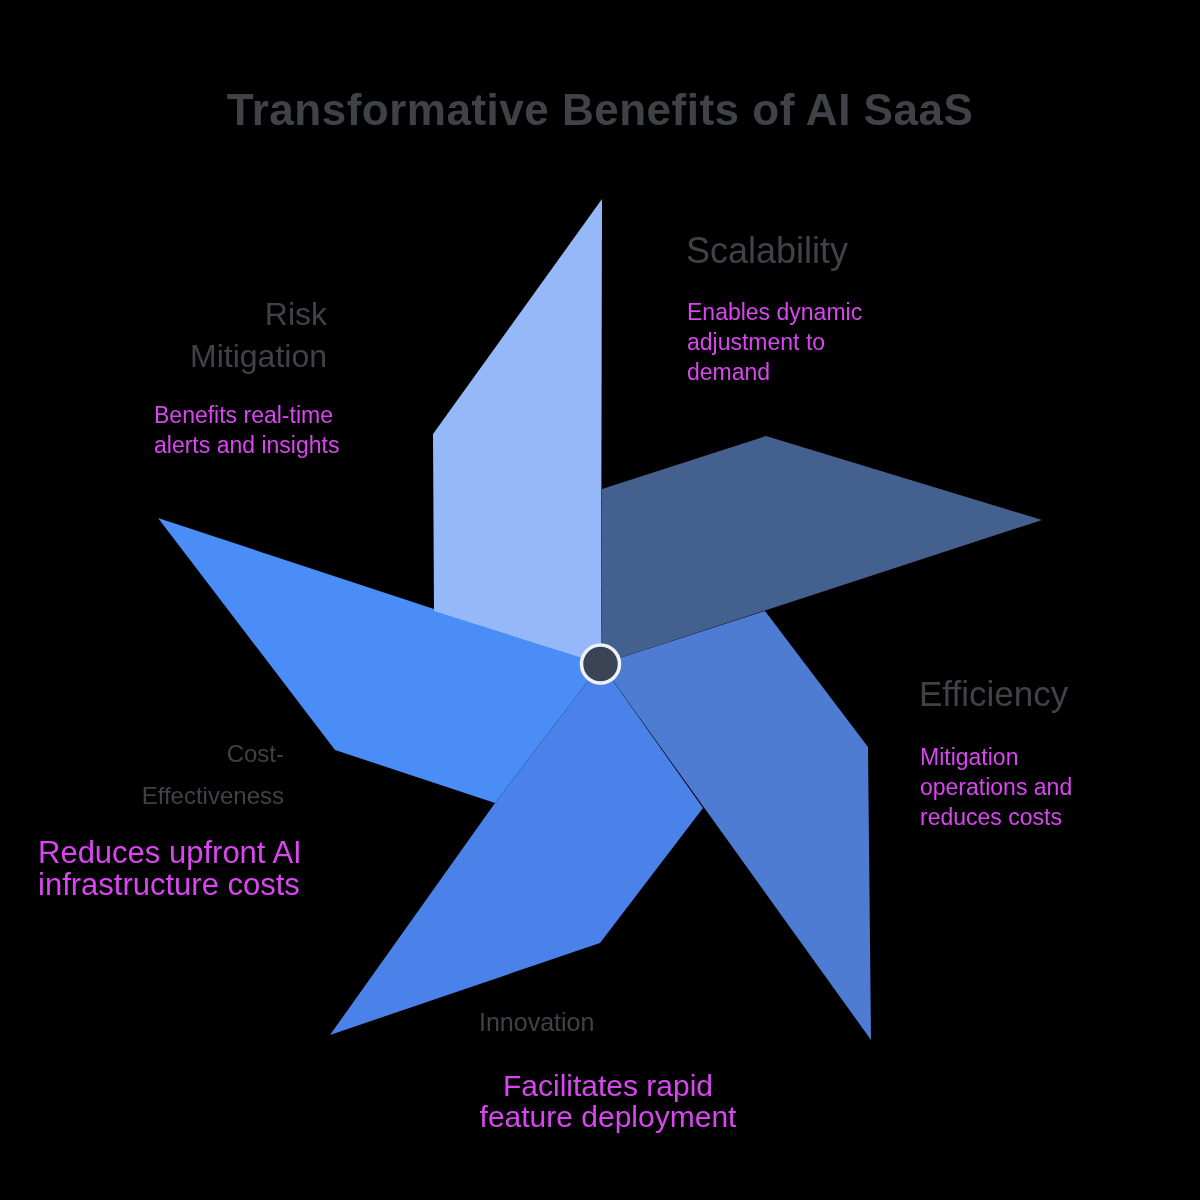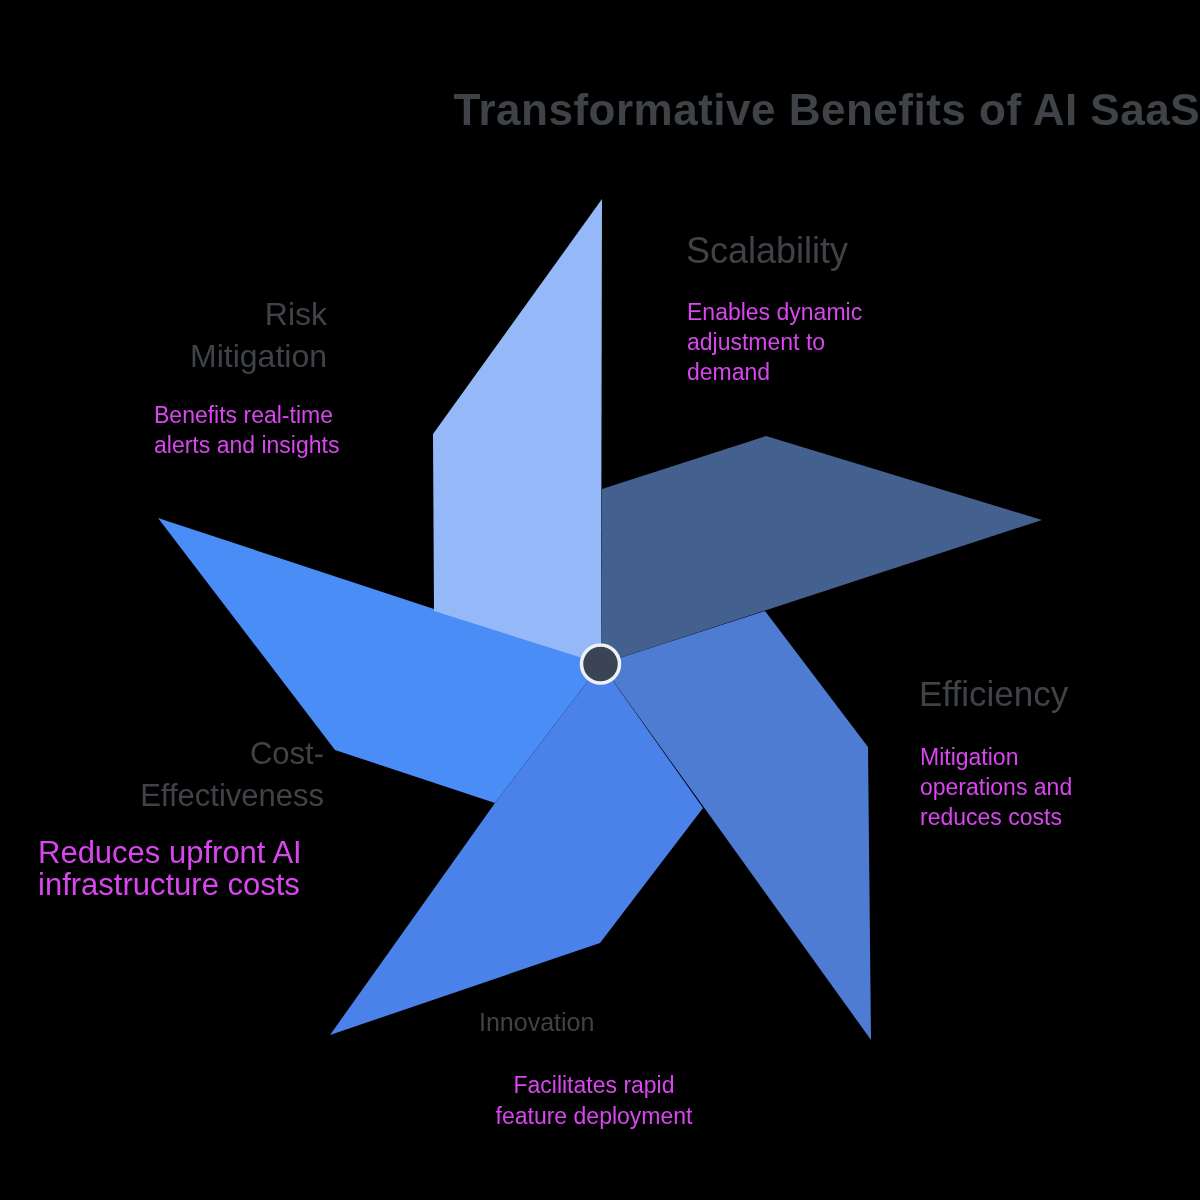--- a/index.html
+++ b/index.html
@@ -2,38 +2,38 @@
 <html><head>
 <meta charset="utf-8">
 <style>
   html,body{margin:0;padding:0;background:#000;}
   .stage{
     position:relative;width:1200px;height:1200px;background:#000;overflow:hidden;
     font-family:"Liberation Sans", sans-serif;
   }
   .stage svg{position:absolute;left:0;top:0;width:1200px;height:1200px;}
   .title{
-    position:absolute;left:0;top:85px;width:1200px;text-align:right;
+    position:absolute;left:0;top:85px;width:1200px;text-align:center;
     font-size:44px;font-weight:700;color:#3F4347;letter-spacing:0.5px;
   }
   .sec{position:absolute;}
   .h{font-weight:400;color:#3F4347;line-height:1;}
   .h.two{line-height:42px;}
   .d{font-weight:400;color:#d946ef;}
   
   .sec-scal-h{left:686px;top:233px;font-size:36px;}
   .sec-scal-d{left:687px;top:297px;font-size:23px;line-height:30px;}
   
   .sec-eff-h{left:919px;top:676px;font-size:35px;}
   .sec-eff-d{left:920px;top:742px;font-size:23px;line-height:30px;}
   
   .sec-innov-h{left:479px;top:1010px;font-size:25px;}
-  .sec-innov-d{left:419px;top:1070px;width:350px;text-align:center;font-size:23px;line-height:31px;}
+  .sec-innov-d{left:433px;top:1070px;width:350px;text-align:center;font-size:30px;line-height:31px;}
   
-  .sec-cost-h{left:0;top:733px;width:284px;text-align:right;font-size:31px;padding-left:40px;}
+  .sec-cost-h{left:0;top:733px;width:284px;text-align:right;font-size:24px;}
   .sec-cost-d{left:38px;top:837px;font-size:31px;line-height:32px;}
   
   .sec-risk-h{left:0;top:293px;width:327px;text-align:right;font-size:32px;}
   .sec-risk-d{left:154px;top:400px;font-size:23px;line-height:30px;}
 </style>
 </head>
 <body>
 
 <div class="stage">
 

